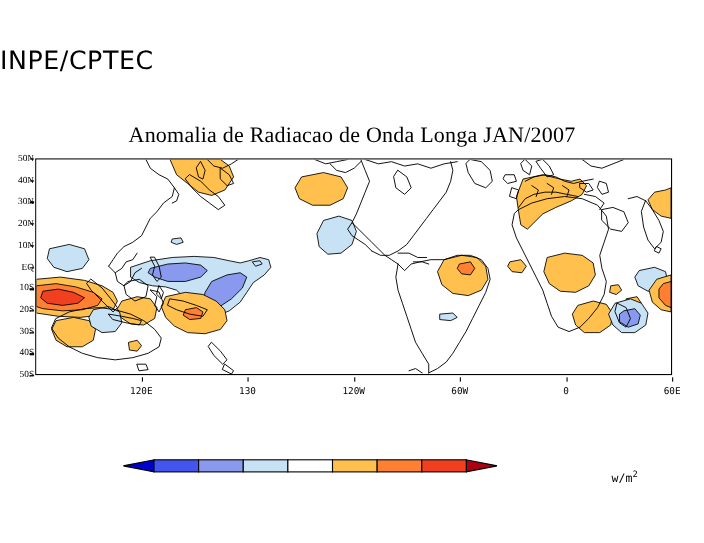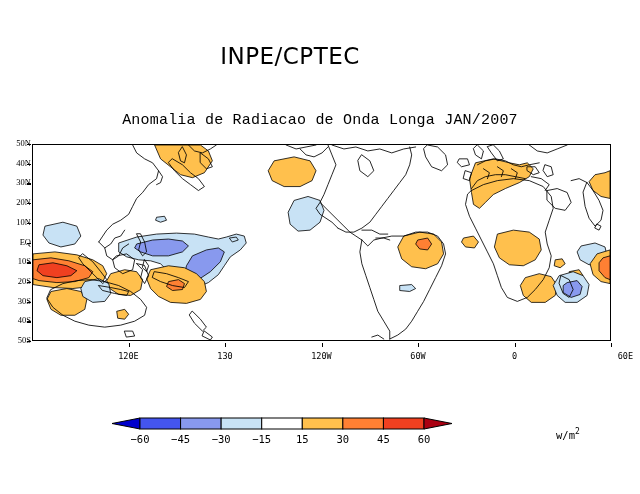--- a/index.html
+++ b/index.html
@@ -13,39 +13,39 @@
     height: 494px;
     position: relative;
     overflow: hidden;
     font-family: "DejaVu Sans Mono", "Liberation Mono", monospace;
     color: #000000;
   }
 
   
   #main-title {
     position: absolute;
-    left: 16px;
+    left: 0;
     top: 43px;
     width: 548px;
-    text-align: center;
+    text-align: left;
     font-size: 23px;
     letter-spacing: 0.5px;
     font-family: "DejaVu Sans", "Liberation Sans", sans-serif;
     color: #000000;
     white-space: nowrap;
   }
   #chart-subtitle {
     position: absolute;
     left: 0;
     top: 112px;
     width: 640px;
     text-align: center;
-    font-size: 15px;
+    font-size: 20px;
     letter-spacing: 0.2px;
-    font-family: Liberation Mono, monospace;
+    font-family: Liberation Serif, serif;
     color: #000000;
     white-space: nowrap;
   }
 
   
   #map-plot {
     position: absolute;
     left: 32px;
     top: 144px;
     width: 579px;
@@ -366,43 +366,33 @@
     <div class="xtick" style="left: 96.5px; top: 4px;">120E</div>
     <div class="xtickmark" style="left: 96.5px; top: -4px; width: 1.4px; height: 4px;"></div>
     <div class="xtick" style="left: 193px; top: 4px;">130</div>
     <div class="xtickmark" style="left: 193px; top: -4px; width: 1.4px; height: 4px;"></div>
     <div class="xtick" style="left: 289.5px; top: 4px;">120W</div>
     <div class="xtickmark" style="left: 289.5px; top: -4px; width: 1.4px; height: 4px;"></div>
     <div class="xtick" style="left: 386px; top: 4px;">60W</div>
     <div class="xtickmark" style="left: 386px; top: -4px; width: 1.4px; height: 4px;"></div>
     <div class="xtick" style="left: 482.5px; top: 4px;">0</div>
     <div class="xtickmark" style="left: 482.5px; top: -4px; width: 1.4px; height: 4px;"></div>
-    <div class="xtick" style="left: 579px; top: 4px; text-align: right;">60E</div>
+    <div class="xtick" style="left: 579px; top: 4px;">60E</div>
     <div class="xtickmark" style="left: 579px; top: -4px; width: 1.4px; height: 4px;"></div>
   </div>
 
 <div id="colorbar-wrap">
   <svg id="colorbar-svg" viewBox="0 0 340 20" preserveAspectRatio="none">
     <g id="cbar-boxes" stroke="#000000" stroke-width="1">
         <polygon points="28,4 28,15 0,9.5" fill="#0000cc"></polygon>
         <rect x="28" y="4" width="40.57142857142857" height="11" fill="#4455ee"></rect>
         <rect x="68.57142857142857" y="4" width="40.57142857142857" height="11" fill="#8899ee"></rect>
         <rect x="109.14285714285714" y="4" width="40.57142857142857" height="11" fill="#c8e2f5"></rect>
         <rect x="149.71428571428572" y="4" width="40.57142857142857" height="11" fill="#ffffff"></rect>
         <rect x="190.28571428571428" y="4" width="40.57142857142857" height="11" fill="#ffc04d"></rect>
         <rect x="230.85714285714283" y="4" width="40.57142857142857" height="11" fill="#ff8033"></rect>
         <rect x="271.42857142857144" y="4" width="40.57142857142857" height="11" fill="#f04020"></rect>
         <polygon points="312,4 312,15 340,9.5" fill="#aa0011"></polygon>
       </g>
   </svg>
-  <div id="cbar-ticklabels">
-      <div class="cbtick" style="left: 28px;">−60</div>
-      <div class="cbtick" style="left: 68.5714px;">−45</div>
-      <div class="cbtick" style="left: 109.143px;">−30</div>
-      <div class="cbtick" style="left: 149.714px;">−15</div>
-      <div class="cbtick" style="left: 190.286px;">15</div>
-      <div class="cbtick" style="left: 230.857px;">30</div>
-      <div class="cbtick" style="left: 271.429px;">45</div>
-      <div class="cbtick" style="left: 312px;">60</div>
-    </div>
 </div>
 
 <div id="cbar-units">w/m<sup>2</sup></div>
 
 </body></html>

